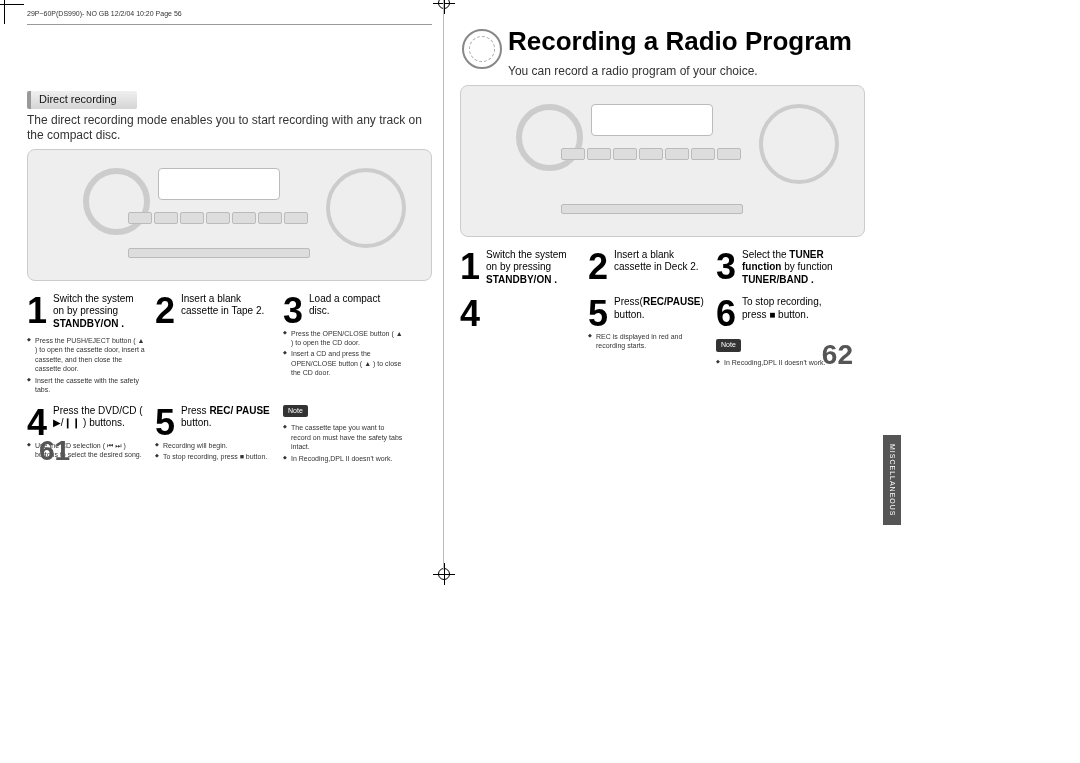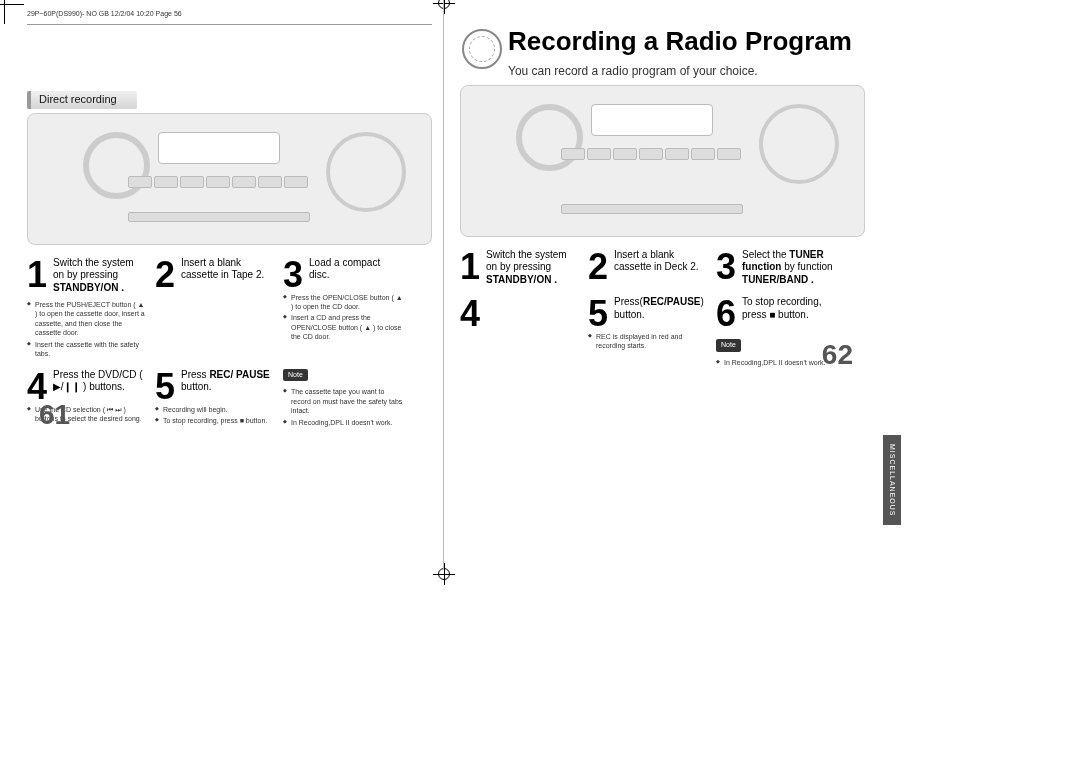--- a/index.html
+++ b/index.html
@@ -54,20 +54,21 @@
   <div class="center-mark" style="left:438px;top:-3px"></div>
   <div class="center-mark" style="left:438px;top:568px"></div>
 
   <div class="divider"></div>
 
   <div class="page left">
     <div class="header-line">29P~60P(DS990)- NO GB  12/2/04 10:20  Page 56</div>
     <div class="crumb"></div>
 
     <div class="sec-title">Direct recording</div>
+    <div class="intro">The direct recording mode enables you to start recording with any track on the compact disc.</div>
 
     <div class="device">
       <div class="speaker"></div>
         <div class="screen"></div>
         <div class="dial"></div>
       <div class="btns">
           <span></span>
           <span></span>
           <span></span>
           <span></span>

